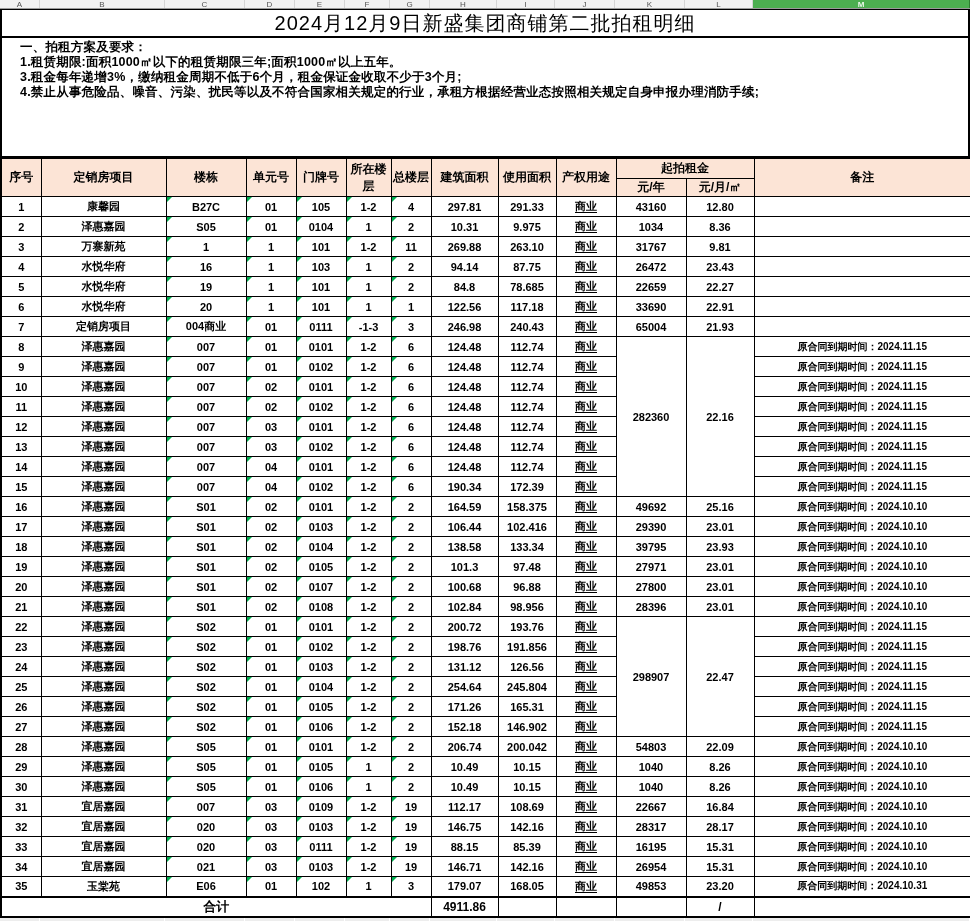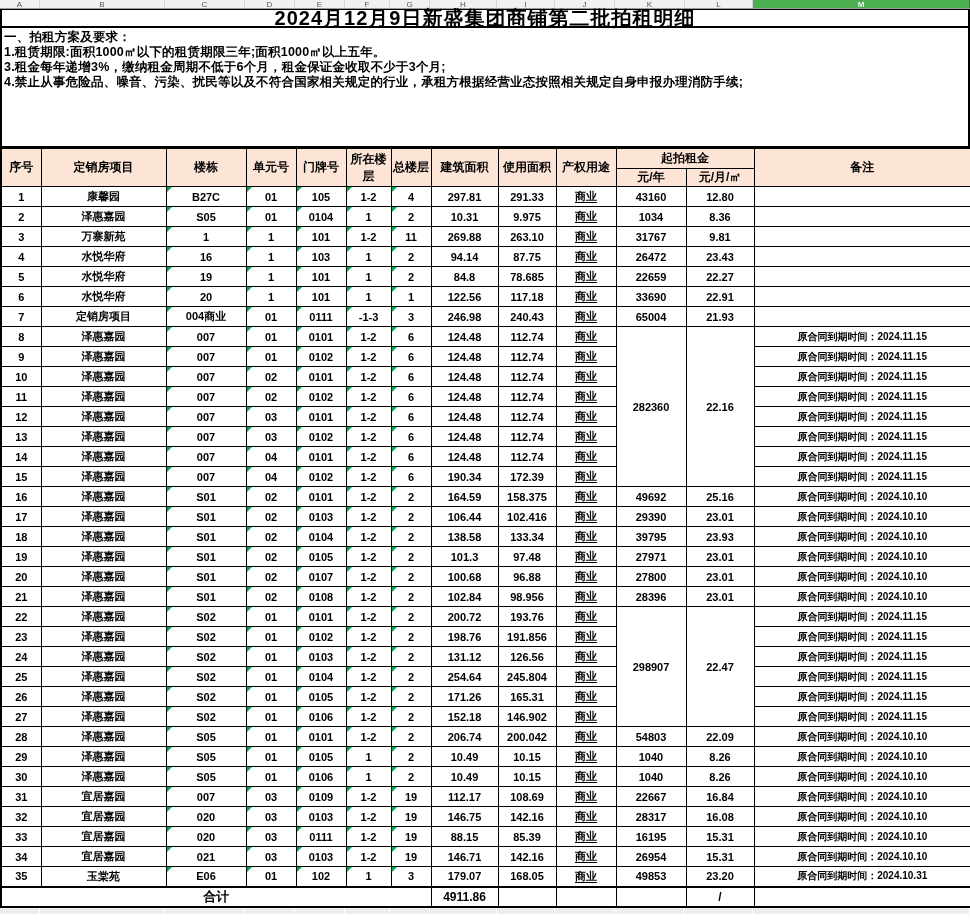--- a/index.html
+++ b/index.html
@@ -6,28 +6,28 @@
   html,body { width: 970px; height: 921px; overflow: hidden; background:#fff;
     font-family: "Liberation Sans", "DejaVu Sans", sans-serif; color:#000; }
 
   
   .col-strip { display:flex; height:9px; background:#f1f1f1; border-bottom:1px solid #9a9a9a; overflow:hidden; }
   .col-strip div { font-size:8px; line-height:9px; text-align:center; color:#555;
     border-right:1px solid #d4d4d4; overflow:hidden; flex:0 0 auto; }
   .col-strip div.sel { background:#4caf50; color:#eaf6ea; font-weight:bold; border-right-color:#2e7d32; }
 
   
-  .title-cell { height:19px; border:2px solid #000; border-top:1px solid #000;
+  .title-cell { height:29px; border:2px solid #000; border-top:1px solid #000;
     display:flex; align-items:center; justify-content:center;
-    font-size:20px; font-weight:bold; letter-spacing:1px; }
+    font-size:20px; font-weight:normal; letter-spacing:1px; }
 
   
   .notes { height:120px; border:2px solid #000; border-top:none; padding:2px 4px 0 2px;
     overflow:hidden; }
-  .notes p { font-size:12.5px; font-weight:bold; line-height:15px; letter-spacing:0.2px; }
+  .notes p { font-size:12.5px; font-weight:bold; line-height:15px; letter-spacing:0.2px;margin-left:16px; }
 
   
   table { width:970px; border-collapse:collapse; table-layout:fixed;
     border:2px solid #000; border-top:none; }
   th, td { border:1px solid #000; text-align:center; vertical-align:middle;
     font-weight:bold; overflow:hidden; white-space:nowrap; position:relative; }
   thead th { background:#FCE4D6; font-size:12px; }
   thead tr.h1 th { height:20px; }
   thead tr.h2 th { height:18px; }
   tbody td { height:20px; font-size:11px; }
@@ -554,21 +554,21 @@
         <td>宜居嘉园</td>
         <td class="tri">020</td>
         <td class="tri">03</td>
         <td class="tri">0103</td>
         <td class="tri">1-2</td>
         <td class="tri">19</td>
         <td>146.75</td>
         <td>142.16</td>
         <td><span class="u-green">商业</span></td>
         <td>28317</td>
-        <td>16.08</td>
+        <td>28.17</td>
         <td class="remark">原合同到期时间：2024.10.10</td>
       </tr>
       <tr>
         <td>33</td>
         <td>宜居嘉园</td>
         <td class="tri">020</td>
         <td class="tri">03</td>
         <td class="tri">0111</td>
         <td class="tri">1-2</td>
         <td class="tri">19</td>

